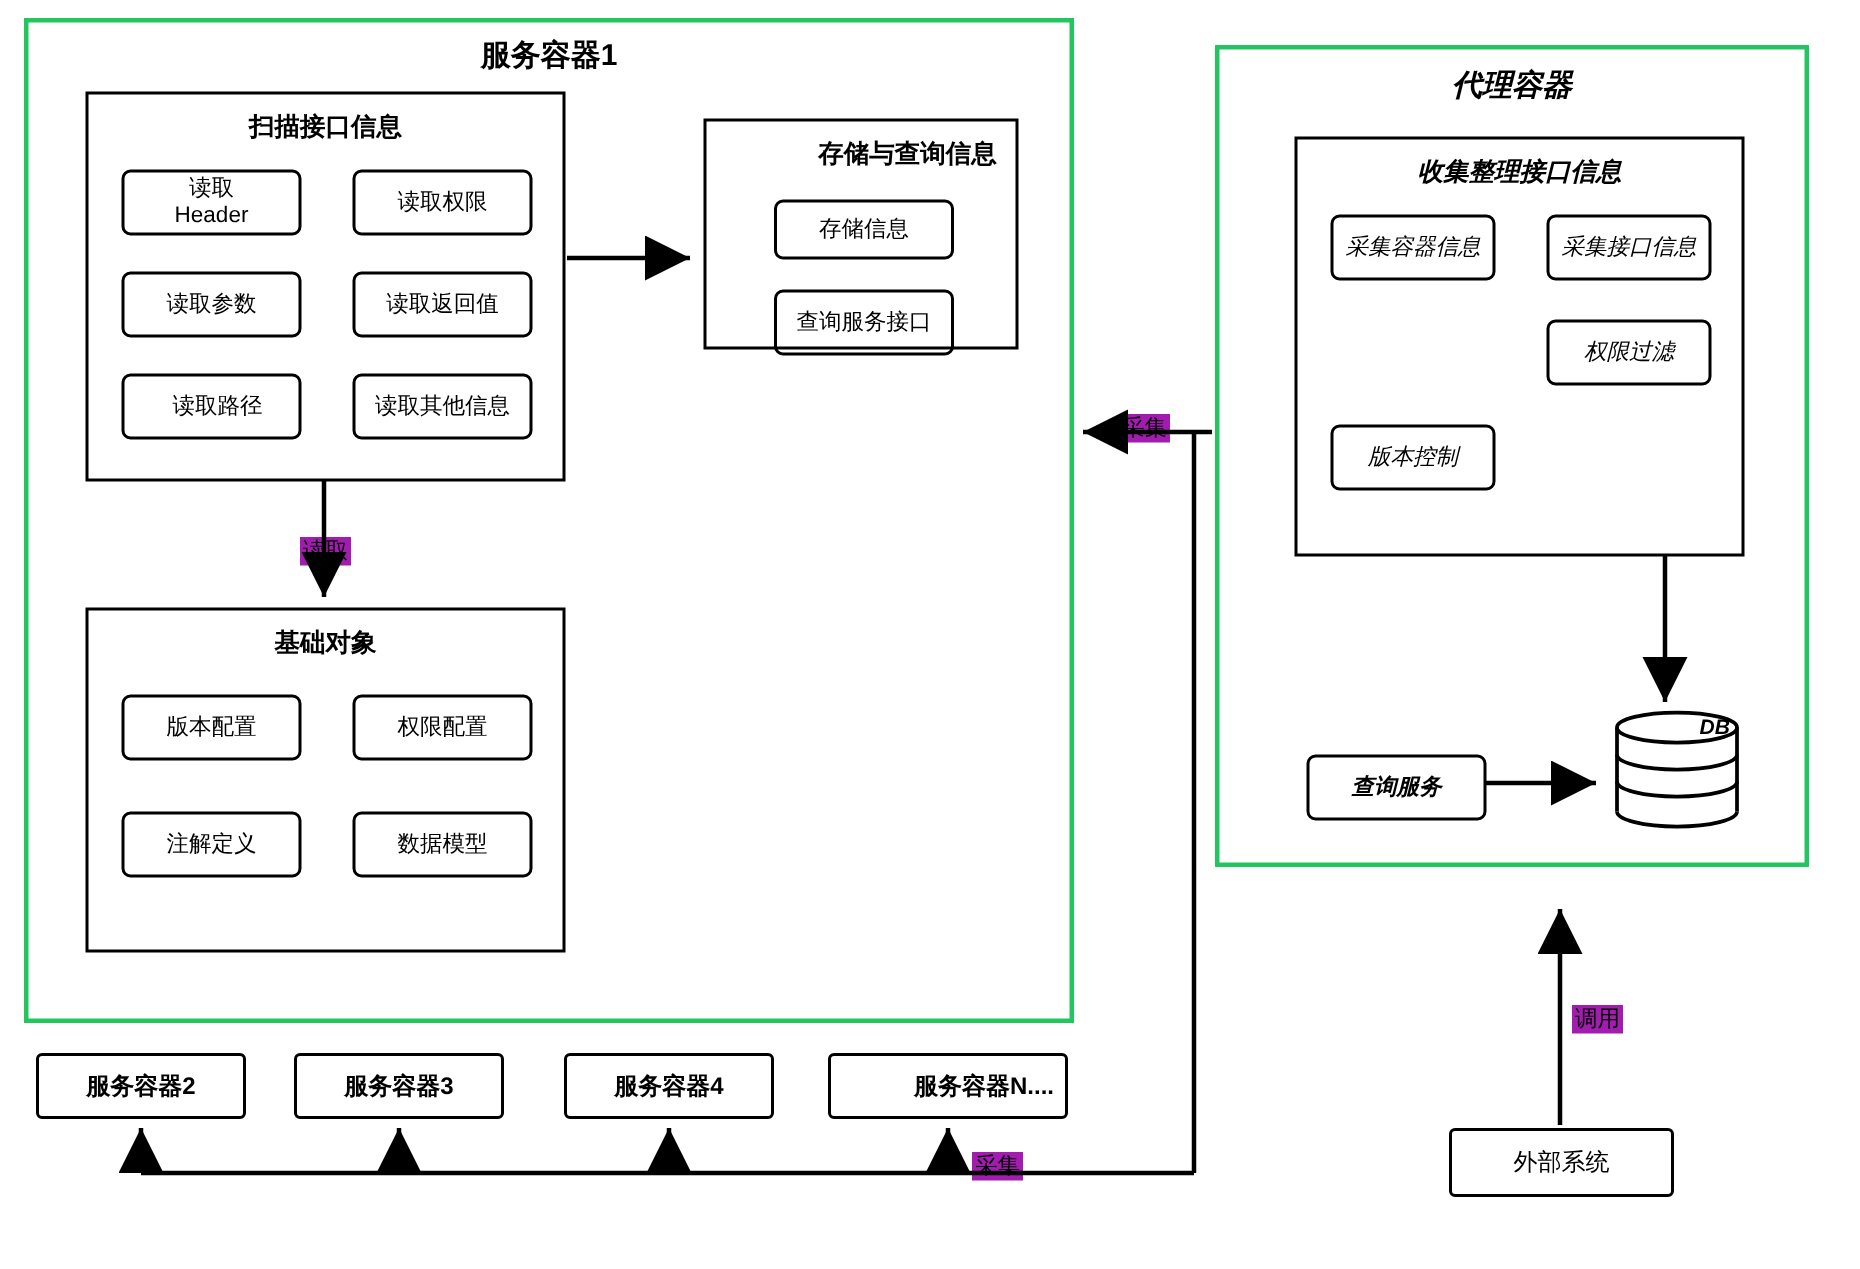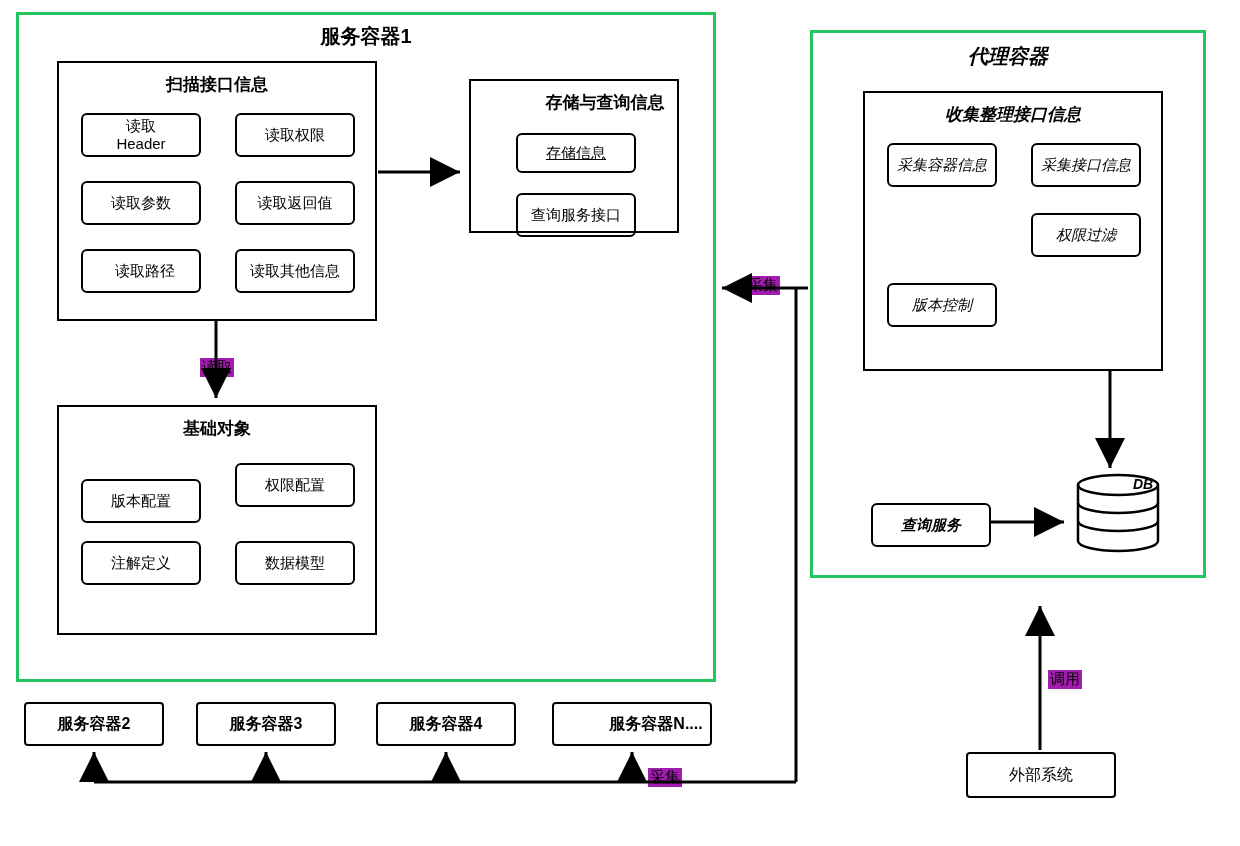--- a/index.html
+++ b/index.html
@@ -76,27 +76,27 @@
 Header</div>
     <div class="box" style="left:176px; top:50px; width:120px; height:44px;">读取权限</div>
     <div class="box" style="left:22px; top:118px; width:120px; height:44px;">读取参数</div>
     <div class="box" style="left:176px; top:118px; width:120px; height:44px;">读取返回值</div>
     <div class="box" style="left:22px; top:186px; width:120px; height:44px;padding-left:12px;">读取路径</div>
     <div class="box" style="left:176px; top:186px; width:120px; height:44px;">读取其他信息</div>
   </div>
 
   <div class="module" style="left:450px; top:64px; width:210px; height:154px;padding-left:31px;">
     <div class="title" style="top:10px; font-size:17px;">存储与查询信息</div>
-    <div class="box" style="left:45px; top:52px; width:120px; height:40px;text-decoration:underline;">存储信息</div>
+    <div class="box" style="left:45px; top:52px; width:120px; height:40px;">存储信息</div>
     <div class="box" style="left:45px; top:112px; width:120px; height:44px;">查询服务接口</div>
   </div>
 
   <div class="module" style="left:38px; top:390px; width:320px; height:230px;">
     <div class="title" style="top:10px; font-size:17px;">基础对象</div>
-    <div class="box" style="left:22px; top:72px; width:120px; height:44px;">版本配置</div>
+    <div class="box" style="left:22px; top:56px; width:120px; height:44px;">版本配置</div>
     <div class="box" style="left:176px; top:56px; width:120px; height:44px;">权限配置</div>
     <div class="box" style="left:22px; top:134px; width:120px; height:44px;">注解定义</div>
     <div class="box" style="left:176px; top:134px; width:120px; height:44px;">数据模型</div>
   </div>
 </div>
 
 <div class="small-container" style="left:24px; top:702px; width:140px; height:44px;">服务容器2</div>
 <div class="small-container" style="left:196px; top:702px; width:140px; height:44px;">服务容器3</div>
 <div class="small-container" style="left:376px; top:702px; width:140px; height:44px;">服务容器4</div>
 <div class="small-container" style="left:552px; top:702px; width:160px; height:44px;padding-left:48px;">服务容器N....</div>

